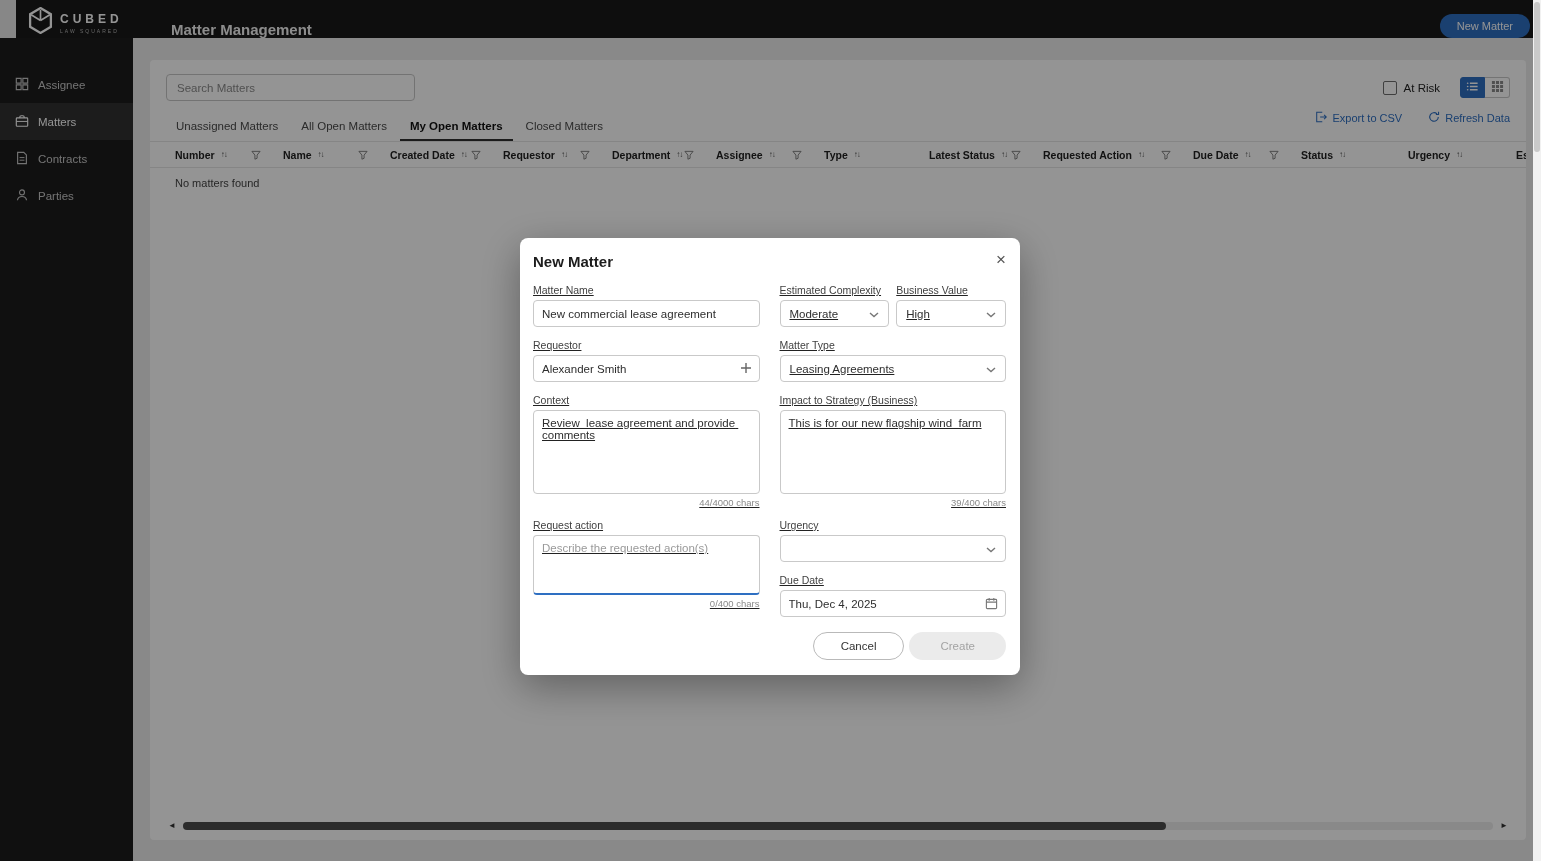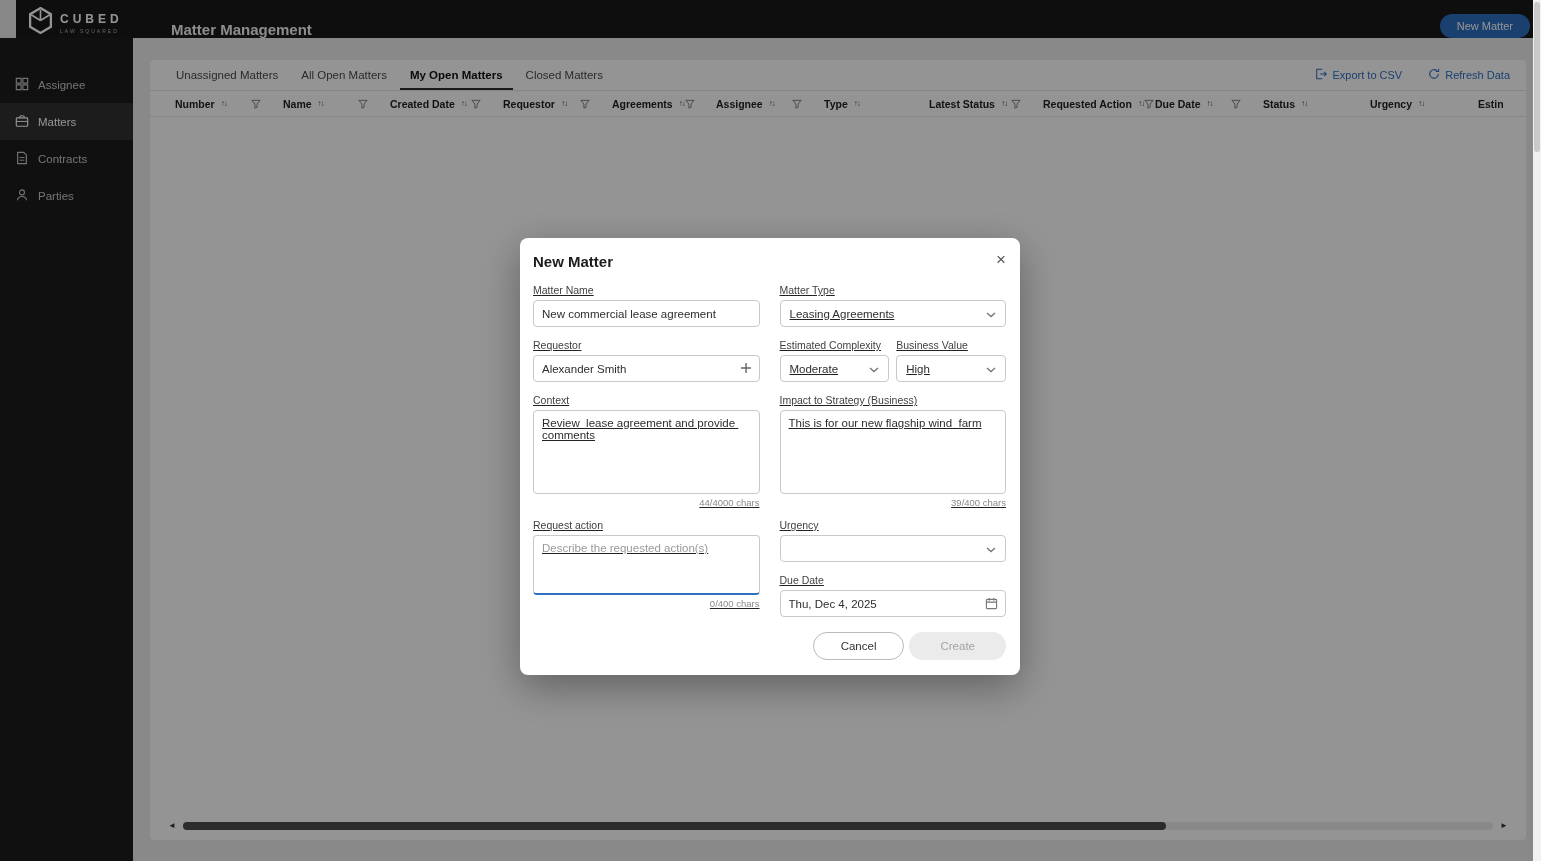--- a/index.html
+++ b/index.html
@@ -36,40 +36,40 @@
   .search-input::placeholder { color:#8a8a8a; }
   .toolbar-right { margin-left:auto; display:flex; align-items:center; gap:20px; }
   .atrisk { display:flex; align-items:center; gap:7px; font-size:11.5px; color:#222; }
   .checkbox { width:14px; height:14px; border:1.5px solid #6d6d6d; border-radius:2px; background:#fff; cursor:pointer; }
   .view-toggle { display:flex; }
   .vt-btn { width:25px; height:21px; display:flex; align-items:center; justify-content:center; border:1px solid #c9c9c9; background:#fff; cursor:pointer; }
   .vt-btn.active { background:var(--accent); border-color:var(--accent); }
   .vt-btn:first-child { border-radius:3px 0 0 3px; }
   .vt-btn:last-child { border-radius:0 3px 3px 0; border-left:none; }
 
-  .tabs-row { display:flex; align-items:center; padding:0 16px; }
+  .tabs-row { display:flex; align-items:flex-start; padding:0 16px; }
   .tab { font-size:11.5px; color:#4a4a4a; padding:9px 10px 7px; border-bottom:2px solid transparent; cursor:pointer; margin-right:3px; white-space:nowrap; }
   .tab.active { color:#111; font-weight:700; border-bottom-color:#2f2f2f; }
   .table-links { margin-left:auto; display:flex; gap:26px; }
   .link { display:flex; align-items:center; gap:5px; color:var(--accent); font-size:11px; cursor:pointer; white-space:nowrap; }
 
   .thead { display:flex; align-items:center; height:27px; border-top:1px solid #e6e6e6; border-bottom:1px solid #e6e6e6; padding-left:25px; overflow:hidden; }
   .th { display:flex; align-items:center; flex-shrink:0; font-size:10.5px; font-weight:700; color:#222; }
   .th-label { white-space:nowrap; }
   .th-sort { margin-left:6px; font-size:8px; color:#555; letter-spacing:-1px; cursor:pointer; }
   .th-filter { margin-left:auto; margin-right:22px; cursor:pointer; display:flex; }
   .thead .th:nth-child(1){width:108px}
   .thead .th:nth-child(2){width:107px}
   .thead .th:nth-child(3){width:113px}
   .thead .th:nth-child(4){width:109px}
   .thead .th:nth-child(5){width:104px}
   .thead .th:nth-child(6){width:108px}
   .thead .th:nth-child(7){width:105px}
   .thead .th:nth-child(8){width:114px}
-  .thead .th:nth-child(9){width:112px}
+  .thead .th:nth-child(9){width:150px}
   .thead .th:nth-child(10){width:108px}
   .thead .th:nth-child(11){width:107px}
   .thead .th:nth-child(12){width:108px}
   .thead .th:nth-child(13){width:70px}
   .empty { font-size:11px; color:#444; padding:9px 0 0 25px; }
 
   .hscroll { position:absolute; left:18px; right:18px; bottom:8px; height:12px; display:flex; align-items:center; gap:7px; }
   .scroll-arrow { font-size:8px; color:#333; cursor:pointer; line-height:1; }
   .scroll-track { flex:1; height:8px; background:#ececec; border-radius:4px; position:relative; }
   .scroll-thumb { position:absolute; left:0; top:0; height:8px; width:75%; background:#4c4c4c; border-radius:4px; cursor:grab; }
@@ -158,20 +158,44 @@
           <path d="M2.8 14a5.3 5.3 0 0 1 10.4 0" fill="none" stroke="currentColor" stroke-width="1.3"></path>
         </svg></span>
     <span>Parties</span>
   </div>
   <div class="side-spacer"></div>
 </nav>
 
 <main class="main">
   <div class="card">
 
+    <div class="toolbar">
+      <input class="search-input" type="text" placeholder="Search Matters" style="">
+      <div class="toolbar-right">
+        <div class="atrisk">
+          <span class="checkbox"></span>
+          <span>At Risk</span>
+        </div>
+        <div class="view-toggle">
+          <div class="vt-btn active">
+            <span><svg width="13" height="13" viewBox="0 0 14 14">
+                  <path d="M4.2 3.5h8.3M4.2 7h8.3M4.2 10.5h8.3" stroke="#fff" stroke-width="1.4"></path>
+                  <circle cx="1.8" cy="3.5" r=".9" fill="#fff"></circle>
+                  <circle cx="1.8" cy="7" r=".9" fill="#fff"></circle>
+                  <circle cx="1.8" cy="10.5" r=".9" fill="#fff"></circle>
+                </svg></span>
+          </div>
+          <div class="vt-btn">
+            <span><svg width="13" height="13" viewBox="0 0 14 14">
+                  <path d="M1 1h3.2v3.2H1zM5.4 1h3.2v3.2H5.4zM9.8 1H13v3.2H9.8zM1 5.4h3.2v3.2H1zM5.4 5.4h3.2v3.2H5.4zM9.8 5.4H13v3.2H9.8zM1 9.8h3.2V13H1zM5.4 9.8h3.2V13H5.4zM9.8 9.8H13V13H9.8z" fill="#8a8a8a"></path>
+                </svg></span>
+          </div>
+        </div>
+      </div>
+    </div>
 
     <div class="tabs-row">
       <div class="tab">Unassigned Matters</div>
       <div class="tab">All Open Matters</div>
       <div class="tab active">My Open Matters</div>
       <div class="tab">Closed Matters</div>
       <div class="table-links">
         <div class="link">
           <span><svg width="12" height="12" viewBox="0 0 14 14">
                 <path d="M8.5 1.5H2v11h6.5" fill="none" stroke="currentColor" stroke-width="1.2"></path>
@@ -220,21 +244,21 @@
         <div class="th">
           <span class="th-label">Requestor</span>
           <span class="th-sort">↑↓</span>
           <span class="th-filter">
             <svg width="10" height="10" viewBox="0 0 11 11">
               <path d="M1 1.5h9L6.7 5.6v3.5l-2.4 1V5.6z" fill="none" stroke="#777" stroke-width="1"></path>
             </svg>
           </span>
         </div>
         <div class="th">
-          <span class="th-label">Agreements</span>
+          <span class="th-label">Department</span>
           <span class="th-sort">↑↓</span>
           <span class="th-filter">
             <svg width="10" height="10" viewBox="0 0 11 11">
               <path d="M1 1.5h9L6.7 5.6v3.5l-2.4 1V5.6z" fill="none" stroke="#777" stroke-width="1"></path>
             </svg>
           </span>
         </div>
         <div class="th">
           <span class="th-label">Assignee</span>
           <span class="th-sort">↑↓</span>
@@ -281,20 +305,21 @@
         </div>
         <div class="th">
           <span class="th-label">Urgency</span>
           <span class="th-sort">↑↓</span>
         </div>
         <div class="th">
           <span class="th-label">Estin</span>
         </div>
       </div>
 
+    <div class="empty">No matters found</div>
 
     <div class="hscroll">
       <span class="scroll-arrow">◄</span>
       <div class="scroll-track">
         <div class="scroll-thumb"></div>
       </div>
       <span class="scroll-arrow">►</span>
     </div>
   </div>
 
@@ -332,29 +357,20 @@
         <div class="counter">44/4000 chars</div>
       </div>
       <div class="group">
         <label class="field-label">Request action</label>
         <textarea class="textarea small" placeholder="Describe the requested action(s)" style=""></textarea>
         <div class="counter">0/400 chars</div>
       </div>
     </div>
 
     <div class="col">
-      <div class="group">
-        <label class="field-label">Matter Type</label>
-        <div class="select">
-          <span>Leasing Agreements</span>
-          <span><svg width="10" height="6" viewBox="0 0 10 6">
-                <path d="M1 1l4 3.5L9 1" fill="none" stroke="#777" stroke-width="1.4"></path>
-              </svg></span>
-        </div>
-      </div>
       <div class="group row2">
         <div>
           <label class="field-label">Estimated Complexity</label>
           <div class="select">
             <span>Moderate</span>
             <span><svg width="10" height="6" viewBox="0 0 10 6">
                   <path d="M1 1l4 3.5L9 1" fill="none" stroke="#777" stroke-width="1.4"></path>
                 </svg></span>
           </div>
         </div>
@@ -362,20 +378,29 @@
           <label class="field-label">Business Value</label>
           <div class="select">
             <span>High</span>
             <span><svg width="10" height="6" viewBox="0 0 10 6">
                   <path d="M1 1l4 3.5L9 1" fill="none" stroke="#777" stroke-width="1.4"></path>
                 </svg></span>
           </div>
         </div>
       </div>
       <div class="group">
+        <label class="field-label">Matter Type</label>
+        <div class="select">
+          <span>Leasing Agreements</span>
+          <span><svg width="10" height="6" viewBox="0 0 10 6">
+                <path d="M1 1l4 3.5L9 1" fill="none" stroke="#777" stroke-width="1.4"></path>
+              </svg></span>
+        </div>
+      </div>
+      <div class="group">
         <label class="field-label">Impact to Strategy (Business)</label>
         <textarea class="textarea big" style="">This is for our new flagship wind  farm</textarea>
         <div class="counter">39/400 chars</div>
       </div>
       <div class="group">
         <label class="field-label">Urgency</label>
         <div class="select">
           <span></span>
           <span><svg width="10" height="6" viewBox="0 0 10 6">
                 <path d="M1 1l4 3.5L9 1" fill="none" stroke="#777" stroke-width="1.4"></path>

